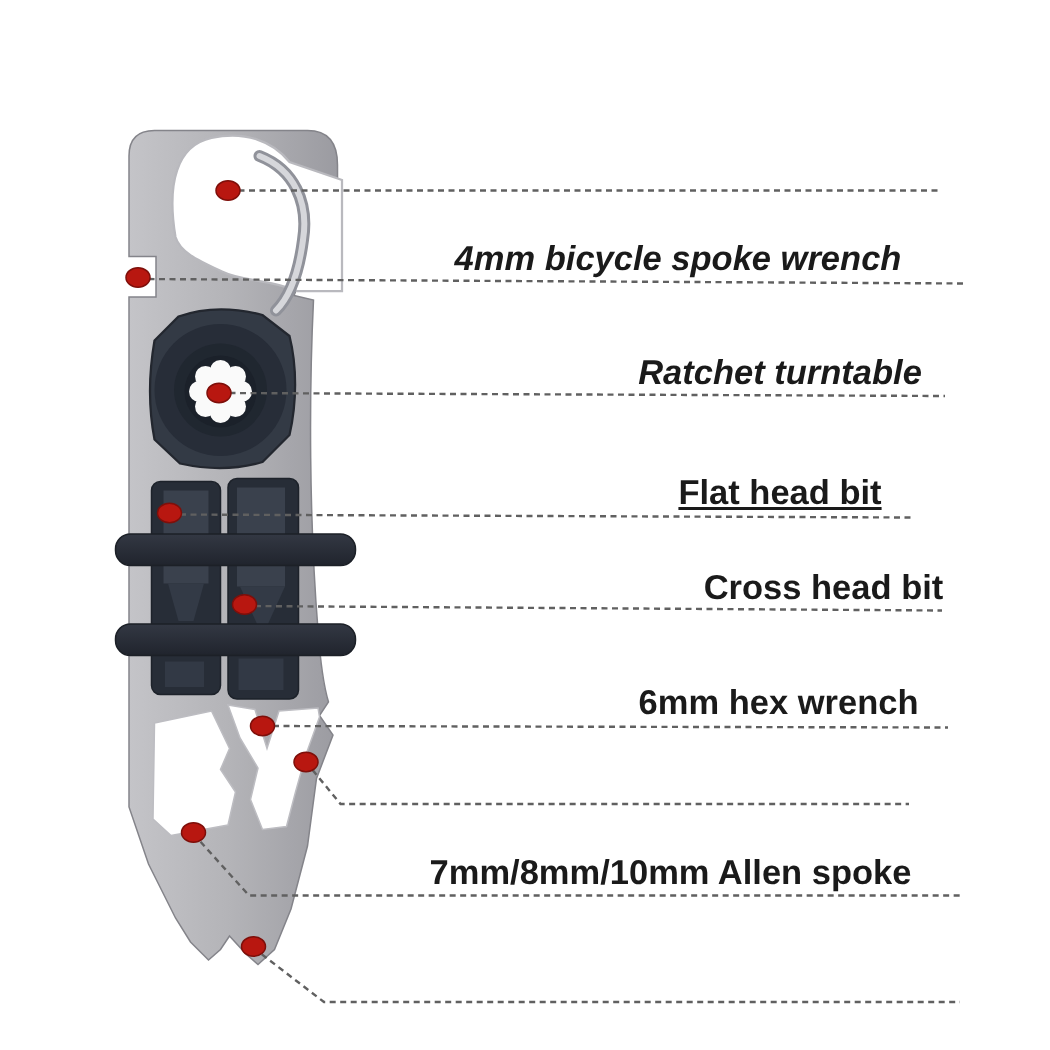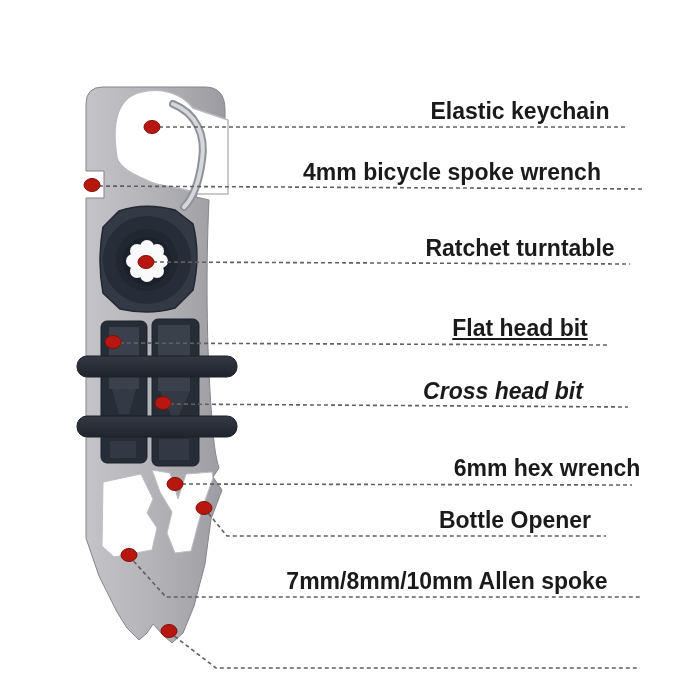--- a/index.html
+++ b/index.html
@@ -106,30 +106,28 @@
       <ellipse cx="146" cy="262" rx="8" ry="6.5" fill="#b81710"></ellipse>
       <ellipse cx="113" cy="342" rx="8" ry="6.5" fill="#b81710"></ellipse>
       <ellipse cx="163" cy="403" rx="8" ry="6.5" fill="#b81710"></ellipse>
       <ellipse cx="175" cy="484" rx="8" ry="6.5" fill="#b81710"></ellipse>
       <ellipse cx="204" cy="508" rx="8" ry="6.5" fill="#b81710"></ellipse>
       <ellipse cx="129" cy="555" rx="8" ry="6.5" fill="#b81710"></ellipse>
       <ellipse cx="169" cy="631" rx="8" ry="6.5" fill="#b81710"></ellipse>
     </g>
   </svg>
 
-  <div class="feature-label" style="left:520px; top:98px;">Elastic keychain</div>
 
-  <div class="feature-label" style="left:452px; top:159px;">4mm bicycle spoke wrench</div>
+  <div class="feature-label" style="left:452px; top:159px;font-style:italic;">4mm bicycle spoke wrench</div>
 
-  <div class="feature-label" style="left:520px; top:235px;">Ratchet turntable</div>
+  <div class="feature-label" style="left:520px; top:235px;font-style:italic;">Ratchet turntable</div>
 
   <div class="feature-label" style="left:520px; top:315px;text-decoration:underline;">Flat head bit</div>
 
-  <div class="feature-label" style="left:503px; top:378px;font-style:italic;">Cross head bit</div>
+  <div class="feature-label" style="left:549px; top:378px;">Cross head bit</div>
 
-  <div class="feature-label" style="left:519px; top:455px;margin-left:28px;">6mm hex wrench</div>
+  <div class="feature-label" style="left:519px; top:455px;">6mm hex wrench</div>
 
-  <div class="feature-label" style="left:515px; top:507px;">Bottle Opener</div>
 
   <div class="feature-label" style="left:447px; top:568px;">7mm/8mm/10mm Allen spoke</div>
 
 
 </div>
 
 </body></html>

